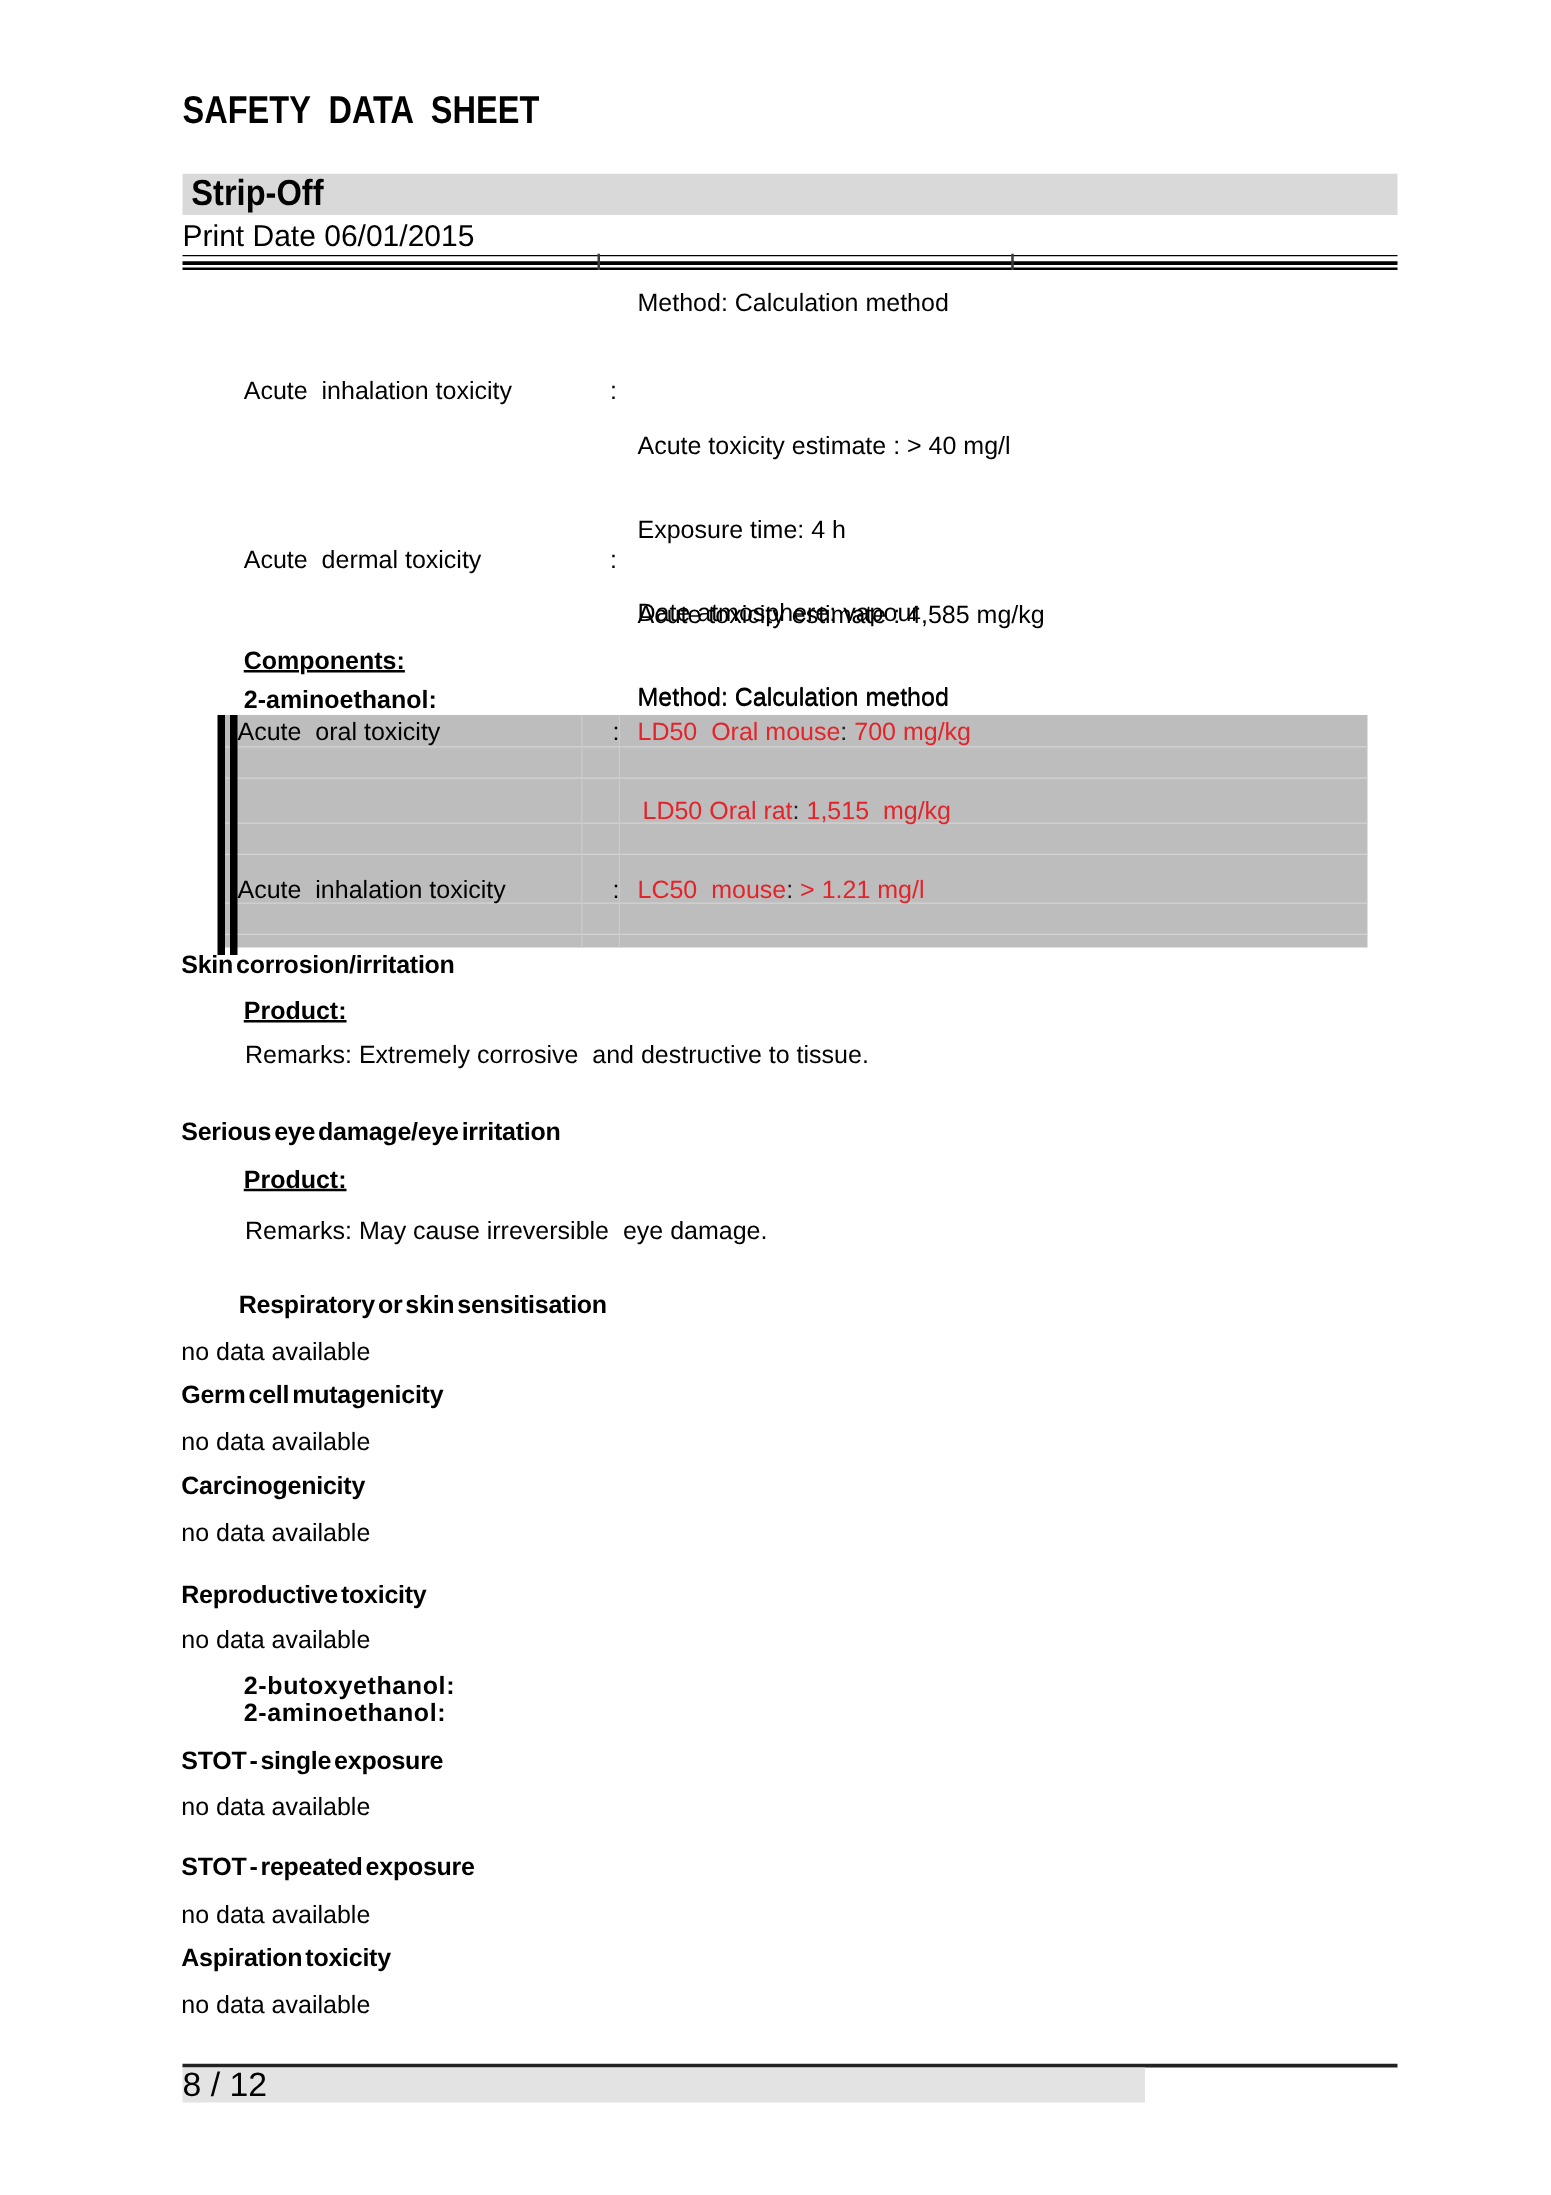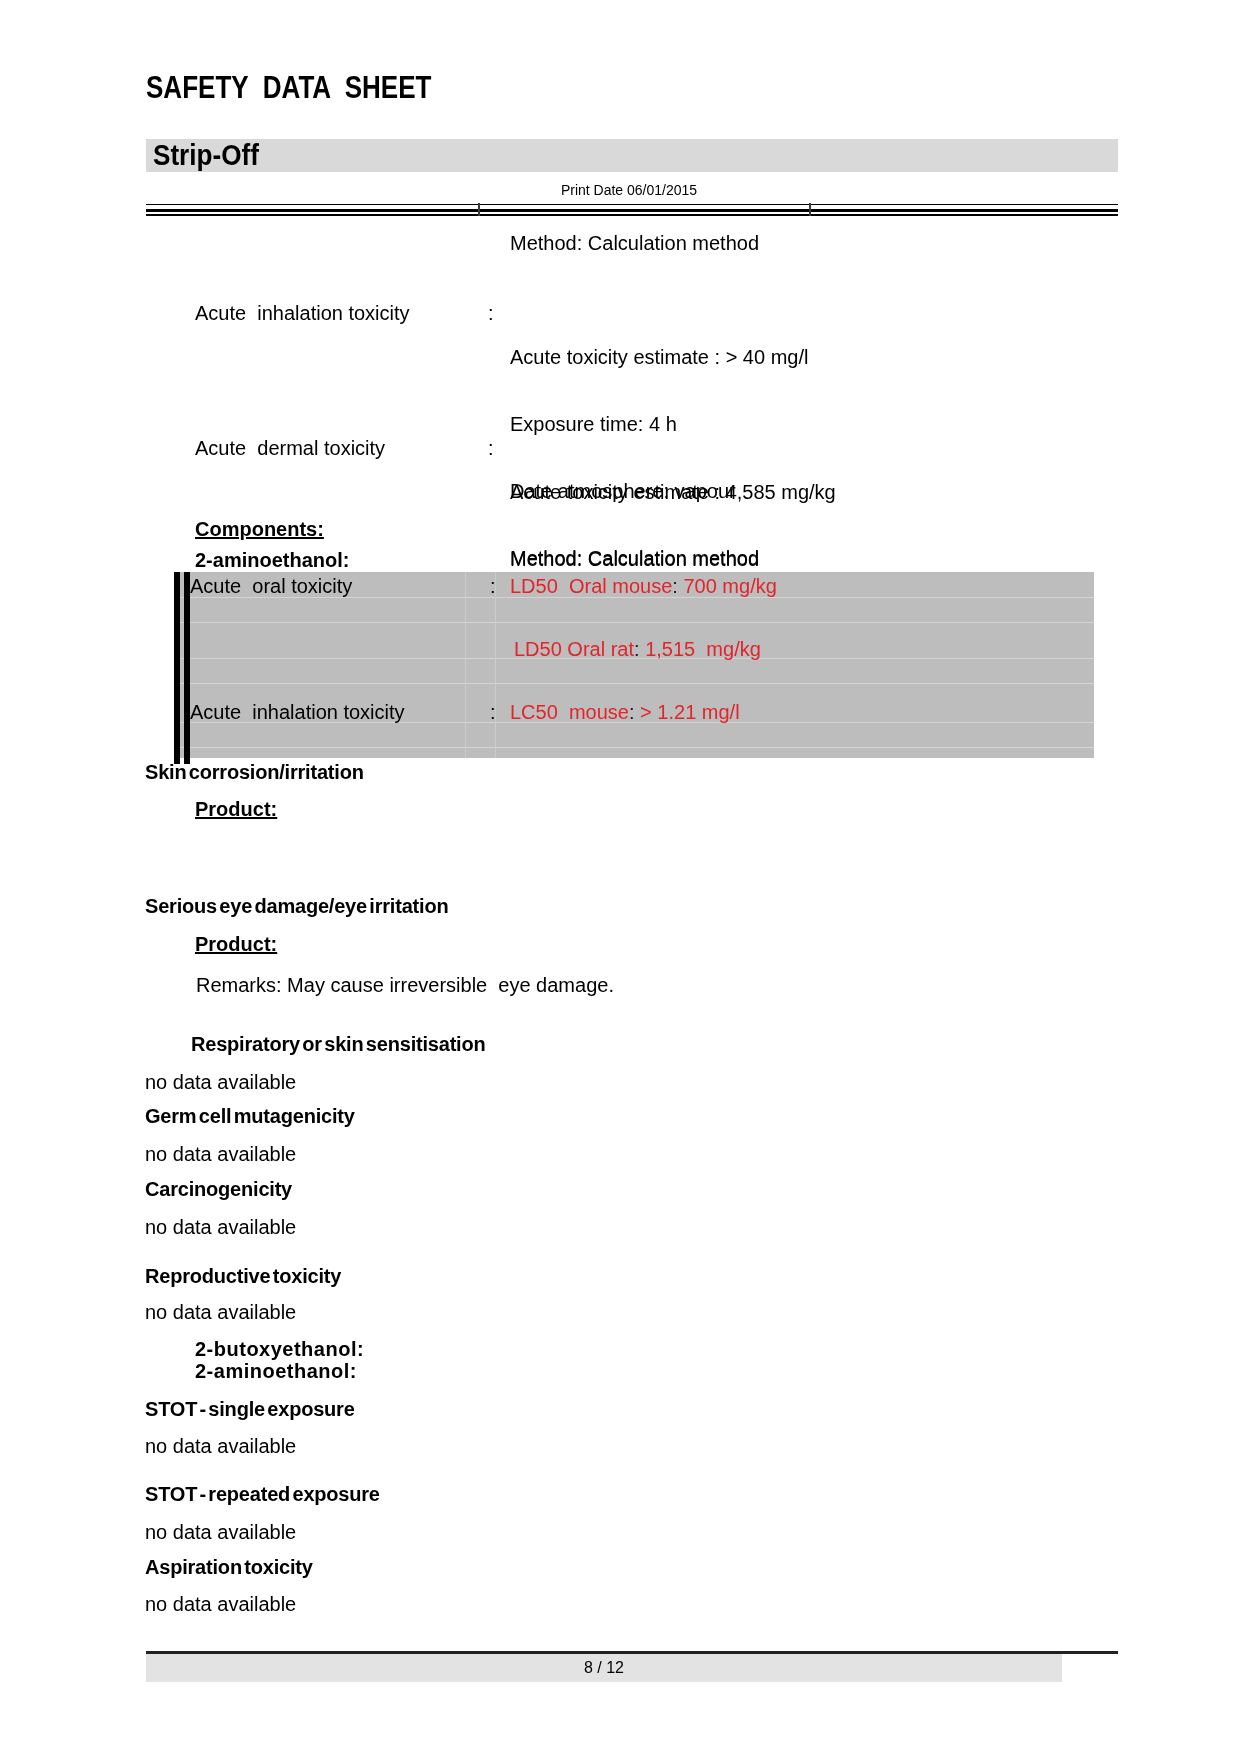--- a/index.html
+++ b/index.html
@@ -8,21 +8,21 @@
     font-family:"Liberation Sans","DejaVu Sans",sans-serif;color:#000;padding-left:26px;
   }
   .abs{position:absolute;white-space:pre-wrap;font-size:20px;line-height:22px;}
   .b{font-weight:bold;}
   .u{text-decoration:underline;}
   .doc-title{left:146px;top:72px;font-size:31px;line-height:32px;font-weight:bold;
     transform:scaleX(.84);transform-origin:0 50%;white-space:pre;}
   .banner{left:146px;top:139px;width:972px;height:33px;background:var(--banner-bg,#d9d9d9);}
   .banner-text{position:absolute;left:7px;top:0px;font-size:29px;line-height:33px;font-weight:bold;
     transform:scaleX(.9);transform-origin:0 0;white-space:pre;}
-  .print-date{left:146px;top:179px;width:966px;text-align:center;font-size:14px;}
+  .print-date{left:146px;top:179px;width:966px;text-align:left;font-size:24px;}
   .hr{position:absolute;background:#000;}
   .tick{position:absolute;width:2px;height:13px;top:203px;background:#3a3a3a;}
   .method-note{left:510px;top:232px;}
   .entry-label{left:195px;}
   .entry-colon{left:488px;}
   .entry-values{left:510px;}
   .entry-values div{line-height:23px;}
   .components-heading{left:195px;top:518px;}
   .substance{left:195px;top:549px;}
   .tox-table{position:absolute;left:177px;top:572px;width:917px;height:186px;
@@ -32,22 +32,22 @@
   .cbar{position:absolute;width:6px;height:192px;top:572px;background:#000;}
   .trow{position:absolute;white-space:pre-wrap;font-size:20px;line-height:22px;}
   .red{color:var(--highlight-red,#e3242b);}
   .sep{color:#1a1a1a;}
   .sec-h{left:145px;font-weight:bold;letter-spacing:-0.2px;word-spacing:-3px;}
   .sub-h{left:195px;font-weight:bold;text-decoration:underline;}
   .remark{left:196px;}
   .body-line{left:145px;}
   .subnote{left:195px;font-weight:bold;letter-spacing:0.5px;}
   .footer-line{left:146px;top:1651px;width:972px;height:3px;background:#222;position:absolute;}
-  .footer-bar{left:146px;top:1654px;width:916px;height:28px;background:var(--footer-bg,#e3e3e3);
-    text-align:center;font-size:16px;line-height:28px;position:absolute;}
+  .footer-bar{left:146px;top:1654px;width:770px;height:28px;background:var(--footer-bg,#e3e3e3);
+    font-size:27px;line-height:28px;position:absolute;}
 </style>
 </head>
 <body>
 
 <div class="page">
 
   <div class="abs doc-title">SAFETY  DATA  SHEET</div>
 
   <div class="abs banner">
     <div class="banner-text">Strip-Off</div>
@@ -101,20 +101,21 @@
     <div class="trow" style="left:13px;top:129px;">Acute  inhalation toxicity</div>
     <div class="trow" style="left:313px;top:129px;">:</div>
     <div class="trow" style="left:333px;top:129px;"><span class="red">LC50  mouse</span><span class="sep">:</span><span class="red"> &gt; 1.21 mg/l</span></div>
   </div>
 
   <div class="cbar" style="left:174px;"></div>
   <div class="cbar" style="left:184px;"></div>
 
   <div class="abs sec-h" style="top:761px;">Skin corrosion/irritation</div>
   <div class="abs sub-h" style="top:798px;">Product:</div>
+  <div class="abs remark" style="top:833px;">Remarks: Extremely corrosive  and destructive to tissue.</div>
 
   <div class="abs sec-h" style="top:895px;">Serious eye damage/eye irritation</div>
   <div class="abs sub-h" style="top:933px;">Product:</div>
   <div class="abs remark" style="top:974px;">Remarks: May cause irreversible  eye damage.</div>
 
   <div class="abs sec-h" style="top:1033px;margin-left:46px;">Respiratory or skin sensitisation</div>
   <div class="abs body-line" style="top:1071px;">no data available</div>
 
   <div class="abs sec-h" style="top:1105px;">Germ cell mutagenicity</div>
   <div class="abs body-line" style="top:1143px;">no data available</div>

